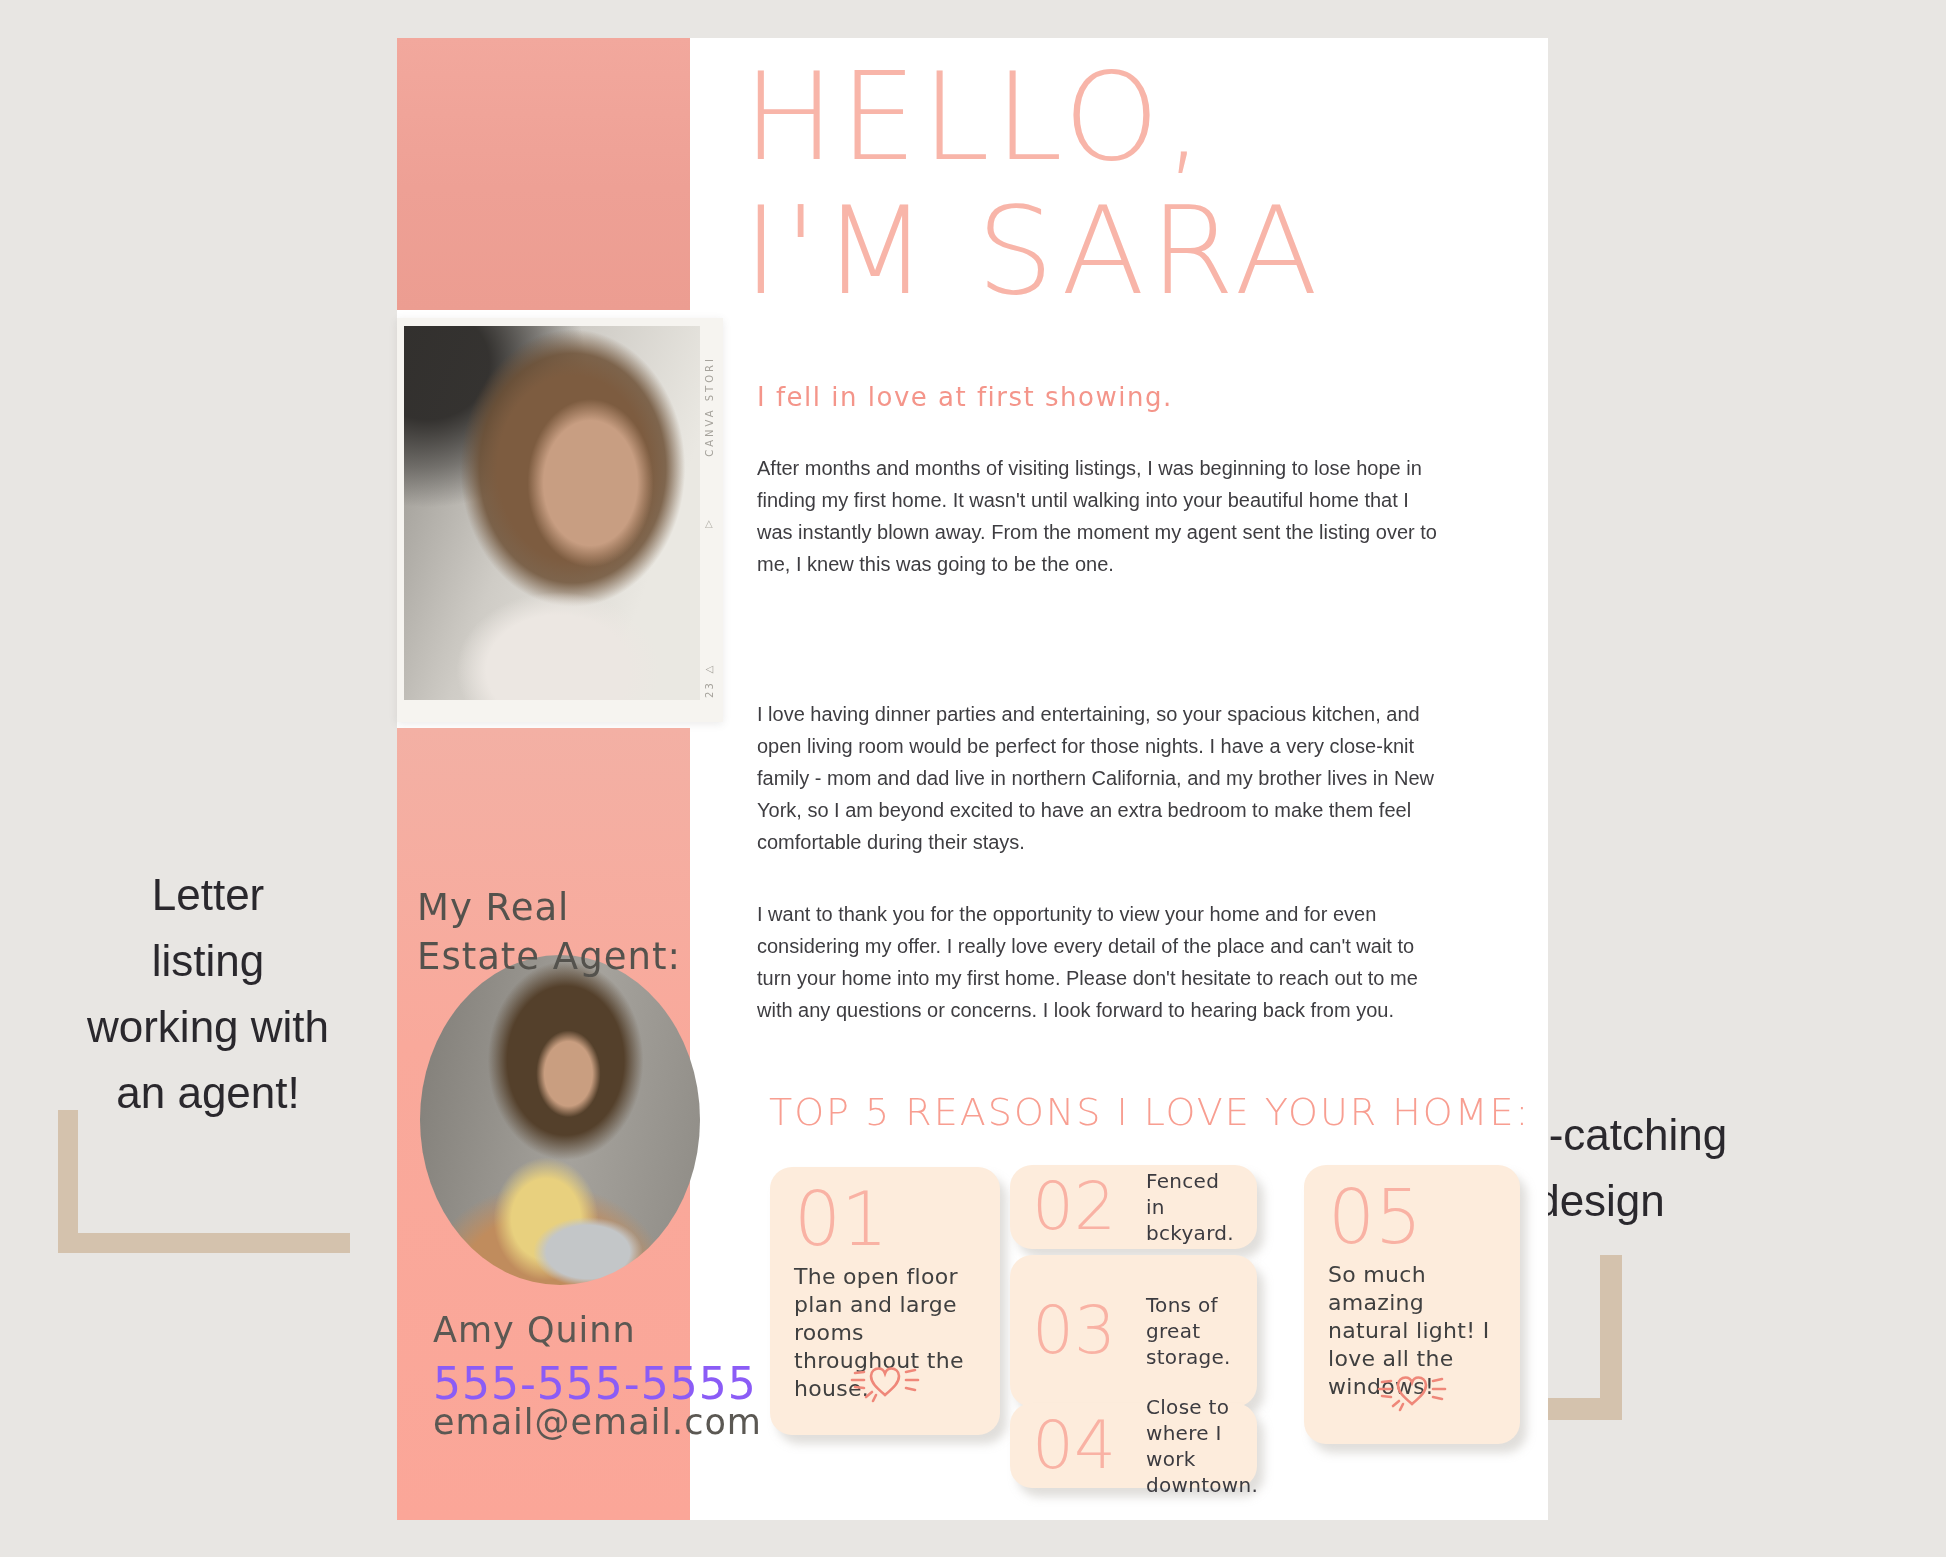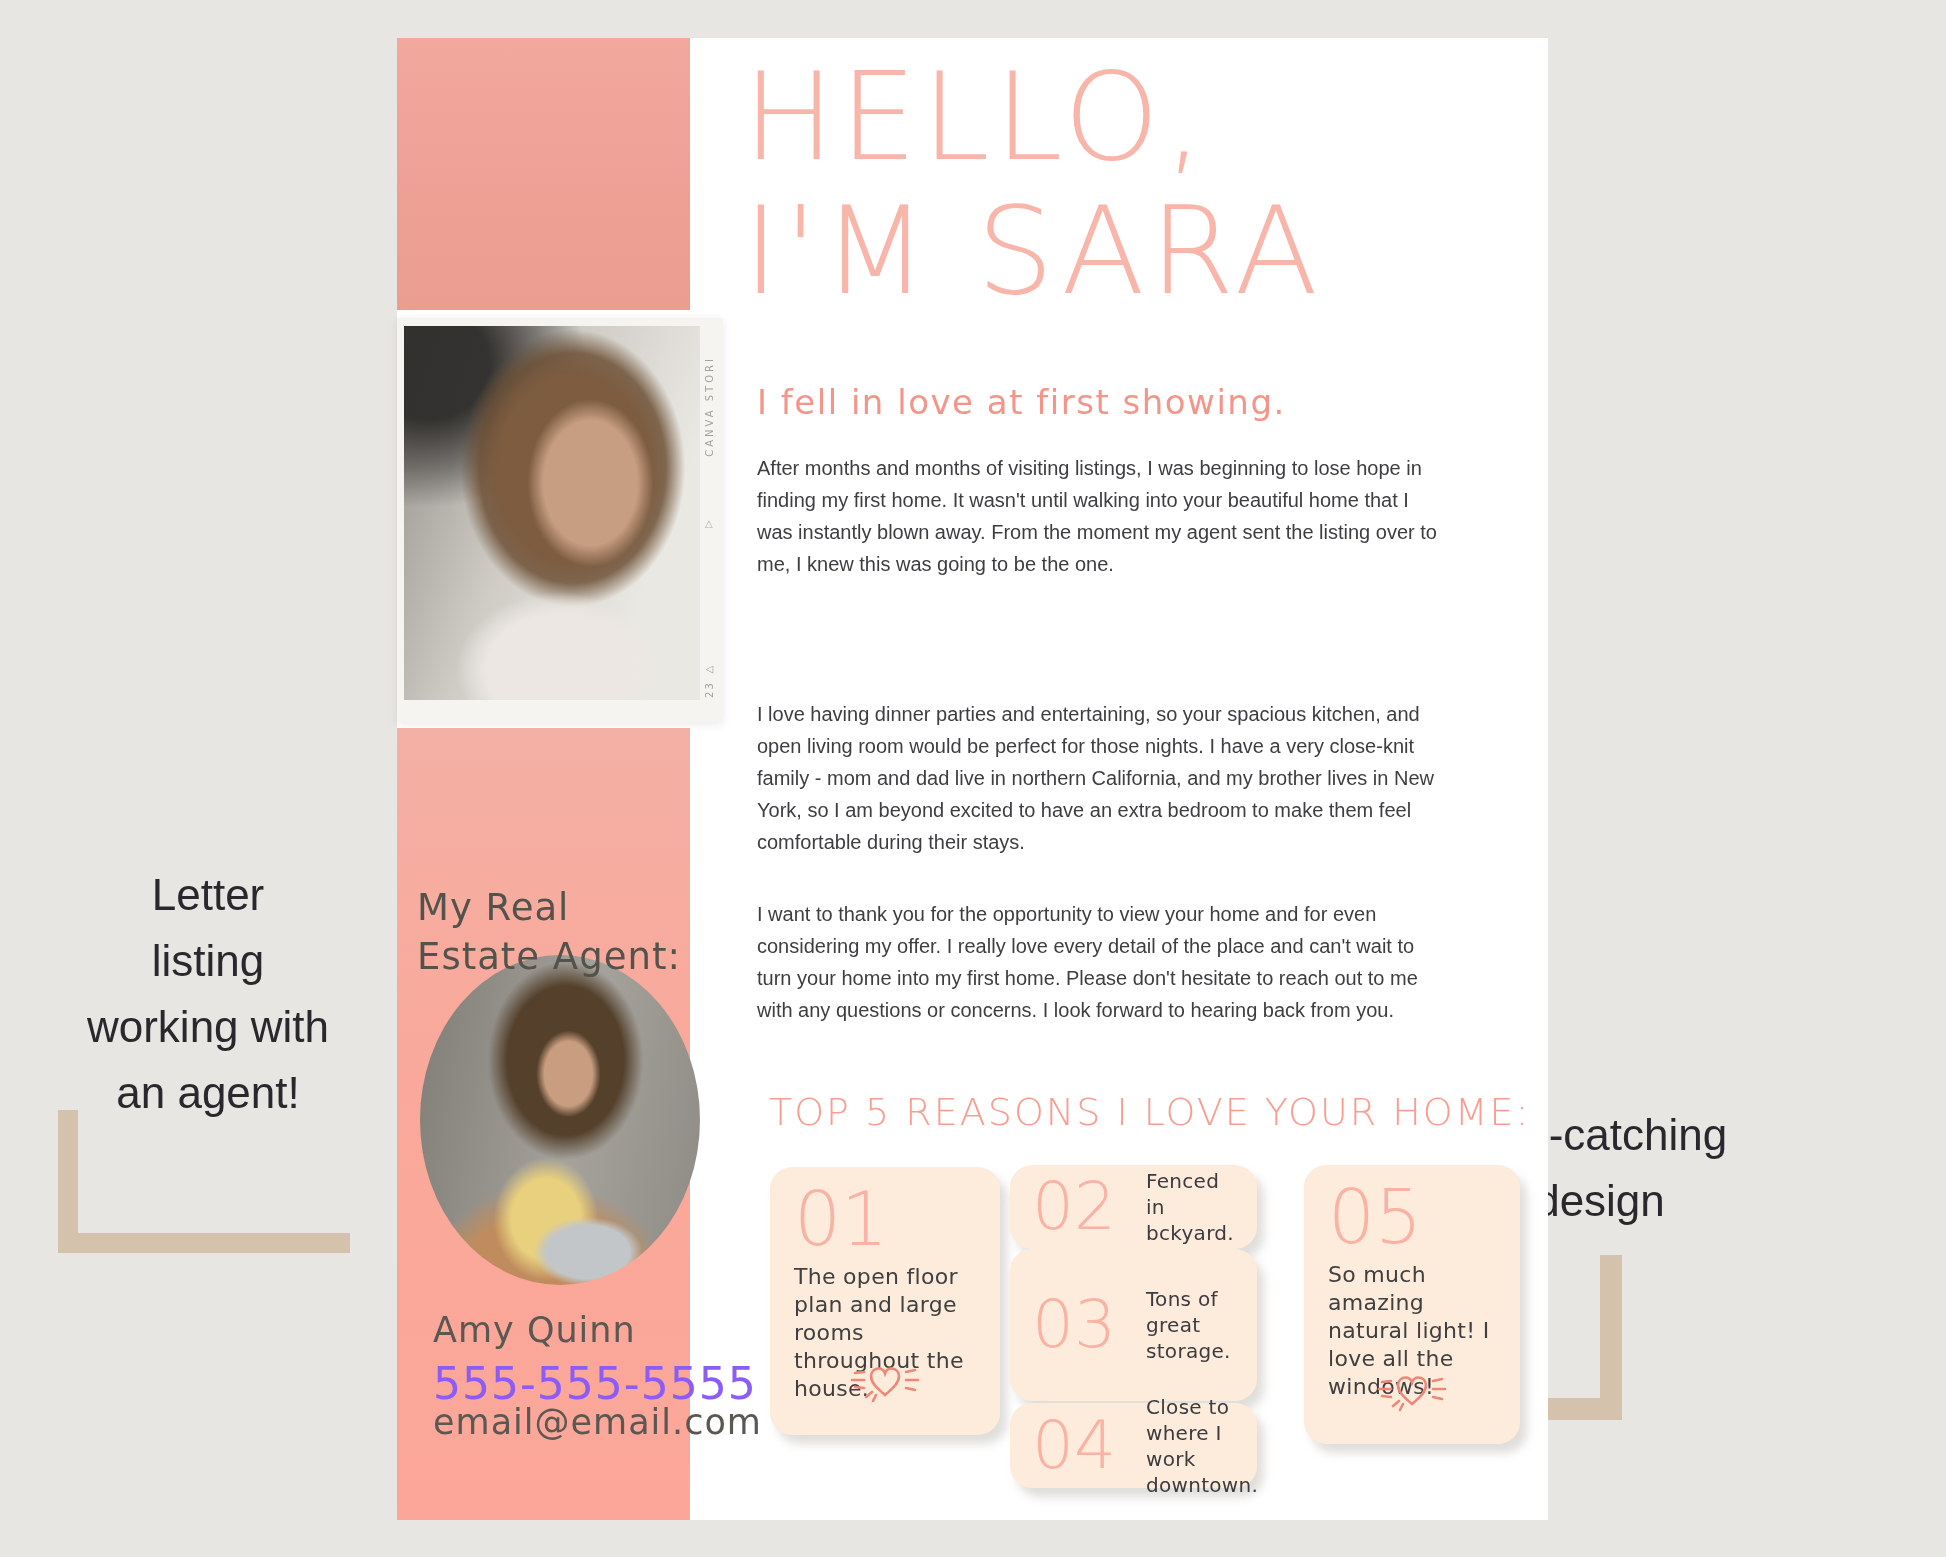--- a/index.html
+++ b/index.html
@@ -44,36 +44,36 @@
       radial-gradient(82px 96px at 45% 80%, #e8d07e 0 42%, rgba(232,208,126,0) 64%),
       radial-gradient(175px 155px at 45% 103%, #c08c5d 0 52%, rgba(192,140,93,0) 72%),
       linear-gradient(100deg,#807d77,#a5a29c 55%,#8e8b85);}
   .agent-name{position:absolute;left:36px;top:1272px;font-size:35px;color:#5b5853;letter-spacing:1px;}
   .agent-phone{position:absolute;left:36px;top:1320px;font-size:44px;color:#8b5cf6;letter-spacing:1px;}
   .agent-email{position:absolute;left:36px;top:1364px;font-size:35px;color:#5b5853;letter-spacing:1px;}
 
   
   .page-title{position:absolute;left:346px;top:12px;font-size:122px;line-height:134px;
               font-weight:300;color:#f8b5a9;letter-spacing:5px;white-space:pre-line;}
-  .intro-heading{position:absolute;left:360px;top:344px;font-size:34px;color:#f4958a;
+  .intro-heading{position:absolute;left:360px;top:344px;font-size:26px;color:#f4958a;
                  letter-spacing:1.5px;font-weight:400;}
   .body-copy{position:absolute;left:360px;width:685px;font-family:"Liberation Sans",sans-serif;
              font-size:20px;line-height:32px;color:#3e3d41;}
   .p1{top:414px;} .p2{top:620px;margin-top:40px;} .p3{top:860px;}
   .reasons-heading{position:absolute;left:372px;top:1052px;font-size:38px;color:#f89e91;
                    letter-spacing:2px;font-weight:300;}
 
   
   .cards{position:absolute;left:373px;top:1127px;width:721px;height:323px;}
   .card{position:absolute;background:#fdecdc;border-radius:22px;
         box-shadow:7px 9px 10px rgba(165,160,152,.35);}
   .card-tall-1{left:0;top:2px;width:230px;height:268px;}
   .card-col2{left:240px;width:247px;}
   .card-02{top:0;height:84px;}
-  .card-03{top:84px;height:152px;}
+  .card-03{top:90px;height:152px;}
   .card-04{top:238px;height:85px;}
   .card-tall-5{left:534px;top:0;width:216px;height:279px;}
   .card-number{color:#f9b2a4;font-weight:300;}
   .num-big{font-size:74px;line-height:76px;display:block;padding:14px 0 0 24px;}
   .card-wide{display:flex;align-items:center;padding:0 14px 0 22px;box-sizing:border-box;gap:16px;}
   .num-side{font-size:66px;line-height:66px;margin-right:14px;}
   .card-wide-text{font-size:20px;line-height:26px;color:#3c3b40;letter-spacing:.3px;}
   .card-tall-text{padding:6px 20px 0 24px;font-size:22px;line-height:28px;color:#404040;letter-spacing:.3px;}
   .heart-wrap{position:absolute;left:0;right:0;bottom:26px;text-align:center;}
   .heart-doodle{width:78px;height:44px;}

